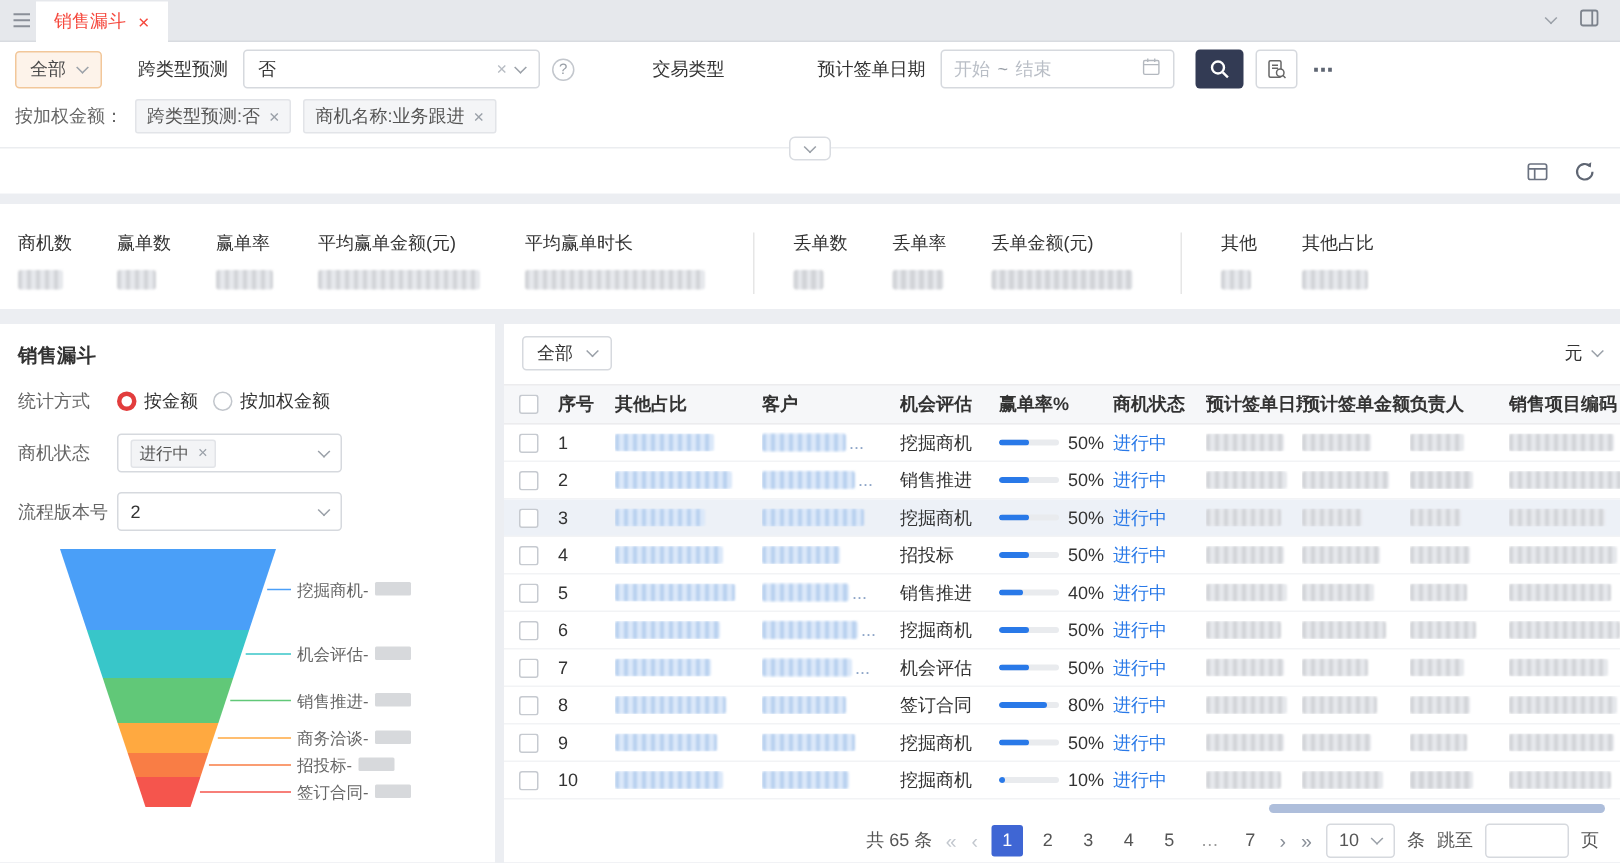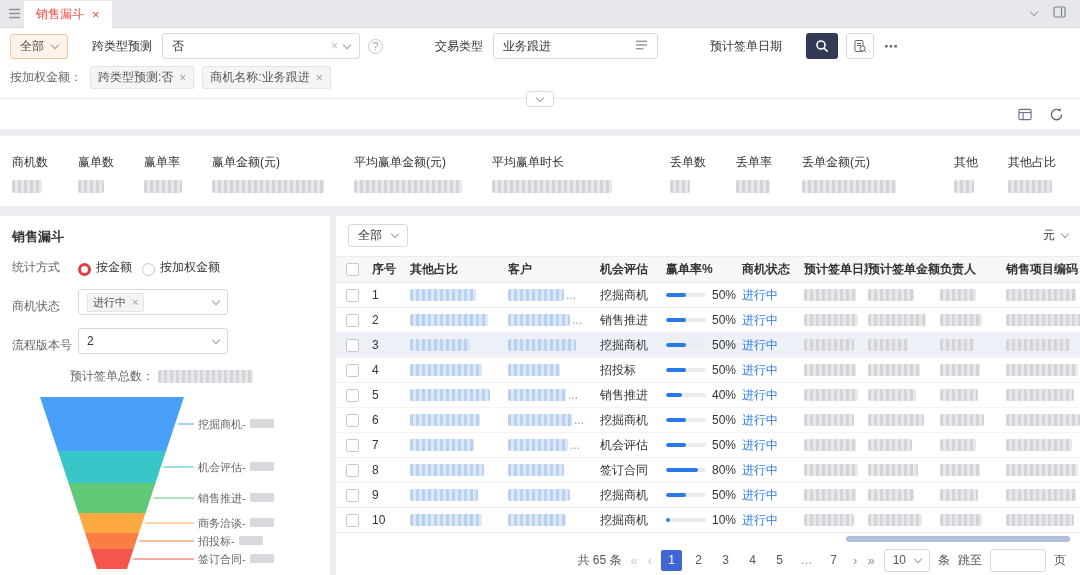--- a/index.html
+++ b/index.html
@@ -51,21 +51,21 @@
 .stats-title{font-size:13px;font-weight:700;color:#333}
 .stats-row{display:flex;margin-top:9px;align-items:flex-start}
 .stat-item{margin-right:30px}
 .stat-label{color:#333;white-space:nowrap}
 .stat-val{margin-top:9px;height:13px}
 .stat-sep{width:1px;background:#e6e6e6;align-self:stretch;margin:1px 26px 0 2px}
 
 .bottom{flex:1;display:flex;gap:6px;margin-top:10px;min-height:0}
 .left-panel{flex:none;width:330px;background:#fff;padding:12px;overflow:hidden}
 .lp-title{font-size:13px;font-weight:700}
-.form-row{display:flex;align-items:flex-end;margin-top:13px}
+.form-row{display:flex;align-items:center;margin-top:13px}
 .fr-label{width:66px;color:#666;flex:none}
 .radio{width:13px;height:13px;border-radius:50%;border:1px solid #c2c6cc;background:#fff;flex:none;cursor:pointer}
 .radio.on{border:3.5px solid #e23d3d}
 .radio-label{margin:0 10px 0 5px;cursor:pointer}
 .lp-select{flex:none;width:150px;height:26px;border:1px solid #d6d9de;border-radius:3px;display:flex;align-items:center;padding:0 8px;background:#fff;cursor:pointer;gap:4px}
 .mini-tag{background:#f3f4f6;border:1px solid #e2e4e8;border-radius:2px;padding:1px 5px;display:inline-flex;gap:6px;align-items:center;color:#555;font-size:11px}
 .total-row{margin-top:14px;margin-left:58px;display:flex;align-items:center;color:#666}
 .total-row .redact{width:95px;height:13px;margin-left:4px}
 #funnel-svg{margin-top:6px;display:block}
 
@@ -134,33 +134,37 @@
           <span class="caret"></span>
       </div>
       <span class="flabel m-cross">跨类型预测</span>
       <div class="fselect sel-cross">
         <span class="fval">否</span>
         <span class="clear-x">×</span>
         <span class="caret"></span>
       </div>
       <span class="help">?</span>
       <span class="flabel m-trade">交易类型</span>
-      <div class="fselect sel-trade">
-        <span class="fval">业务跟进</span>
+      <span class="flabel m-date">预计签单日期</span>
+      <div class="date-range">
+        <span class="ph">开始</span>
+        <span class="tilde">~</span>
+        <span class="ph">结束</span>
+        <span class="sp"></span>
         <span>
-          <svg width="13" height="12" viewBox="0 0 14 12">
-              <g stroke="#8a8f99" stroke-width="1.4">
-                <line x1="1" y1="2" x2="13" y2="2"></line>
-                <line x1="1" y1="6" x2="13" y2="6"></line>
-                <line x1="1" y1="10" x2="9" y2="10"></line>
+          <svg width="13" height="13" viewBox="0 0 14 14">
+              <g stroke="#b3b8bf" fill="none">
+                <rect x="1.5" y="2.5" width="11" height="10" rx="1"></rect>
+                <line x1="1.5" y1="5.5" x2="12.5" y2="5.5"></line>
+                <line x1="4.5" y1="1" x2="4.5" y2="3.5"></line>
+                <line x1="9.5" y1="1" x2="9.5" y2="3.5"></line>
               </g>
             </svg>
         </span>
       </div>
-      <span class="flabel m-date">预计签单日期</span>
       <button class="search-btn">
         <svg width="14" height="14" viewBox="0 0 14 14">
             <circle cx="6" cy="6" r="4" fill="none" stroke="#fff" stroke-width="1.6"></circle>
             <line x1="9.2" y1="9.2" x2="12.6" y2="12.6" stroke="#fff" stroke-width="1.6"></line>
           </svg>
       </button>
       <button class="adv-btn">
         <svg width="14" height="14" viewBox="0 0 14 14">
             <g stroke="#666" fill="none">
               <rect x="2" y="1.5" width="8" height="11" rx="1"></rect>
@@ -208,21 +212,20 @@
           </svg>
       </span>
     </div>
   </div>
 
   <div class="stats-panel">
     <div class="stats-row" id="stats-groups">
         <div class="stat-item"><div class="stat-label">商机数</div><div class="redact stat-val" style="width:30px"></div></div>
         <div class="stat-item"><div class="stat-label">赢单数</div><div class="redact stat-val" style="width:26px"></div></div>
         <div class="stat-item"><div class="stat-label">赢单率</div><div class="redact stat-val" style="width:38px"></div></div>
-        <div class="stat-item"><div class="stat-label">赢单金额(元)</div><div class="redact stat-val" style="width:112px"></div></div>
         <div class="stat-item"><div class="stat-label">平均赢单金额(元)</div><div class="redact stat-val" style="width:108px"></div></div>
         <div class="stat-item"><div class="stat-label">平均赢单时长</div><div class="redact stat-val" style="width:120px"></div></div>
         <div class="stat-sep"></div>
         <div class="stat-item"><div class="stat-label">丢单数</div><div class="redact stat-val" style="width:20px"></div></div>
         <div class="stat-item"><div class="stat-label">丢单率</div><div class="redact stat-val" style="width:34px"></div></div>
         <div class="stat-item"><div class="stat-label">丢单金额(元)</div><div class="redact stat-val" style="width:94px"></div></div>
         <div class="stat-sep"></div>
         <div class="stat-item"><div class="stat-label">其他</div><div class="redact stat-val" style="width:20px"></div></div>
         <div class="stat-item"><div class="stat-label">其他占比</div><div class="redact stat-val" style="width:44px"></div></div>
       </div>
@@ -250,24 +253,20 @@
             <span class="caret"></span>
         </div>
       </div>
       <div class="form-row">
         <span class="fr-label">流程版本号</span>
         <div class="lp-select">
           <span>2</span>
           <span class="sp"></span>
             <span class="caret"></span>
         </div>
-      </div>
-      <div class="total-row">
-        <span>预计签单总数：</span>
-        <span class="redact"></span>
       </div>
       <svg id="funnel-svg" width="306" height="192" viewBox="0 0 306 192">
           <polygon points="28.0,6 172.0,6 154.1,60 45.9,60" fill="#4a9ff8"></polygon>
           <line x1="166.1" y1="33" x2="182" y2="33" stroke="#4a9ff8" stroke-width="1"></line>
           <text x="186" y="37" font-size="11" fill="#666">挖掘商机-</text>
           <rect x="238" y="28" width="24" height="9" rx="1" fill="#d7d9dc"></rect>
           <polygon points="45.9,60 154.1,60 143.5,92 56.5,92" fill="#38c6c9"></polygon>
           <line x1="151.8" y1="76" x2="182" y2="76" stroke="#38c6c9" stroke-width="1"></line>
           <text x="186" y="80" font-size="11" fill="#666">机会评估-</text>
           <rect x="238" y="71" width="24" height="9" rx="1" fill="#d7d9dc"></rect>

